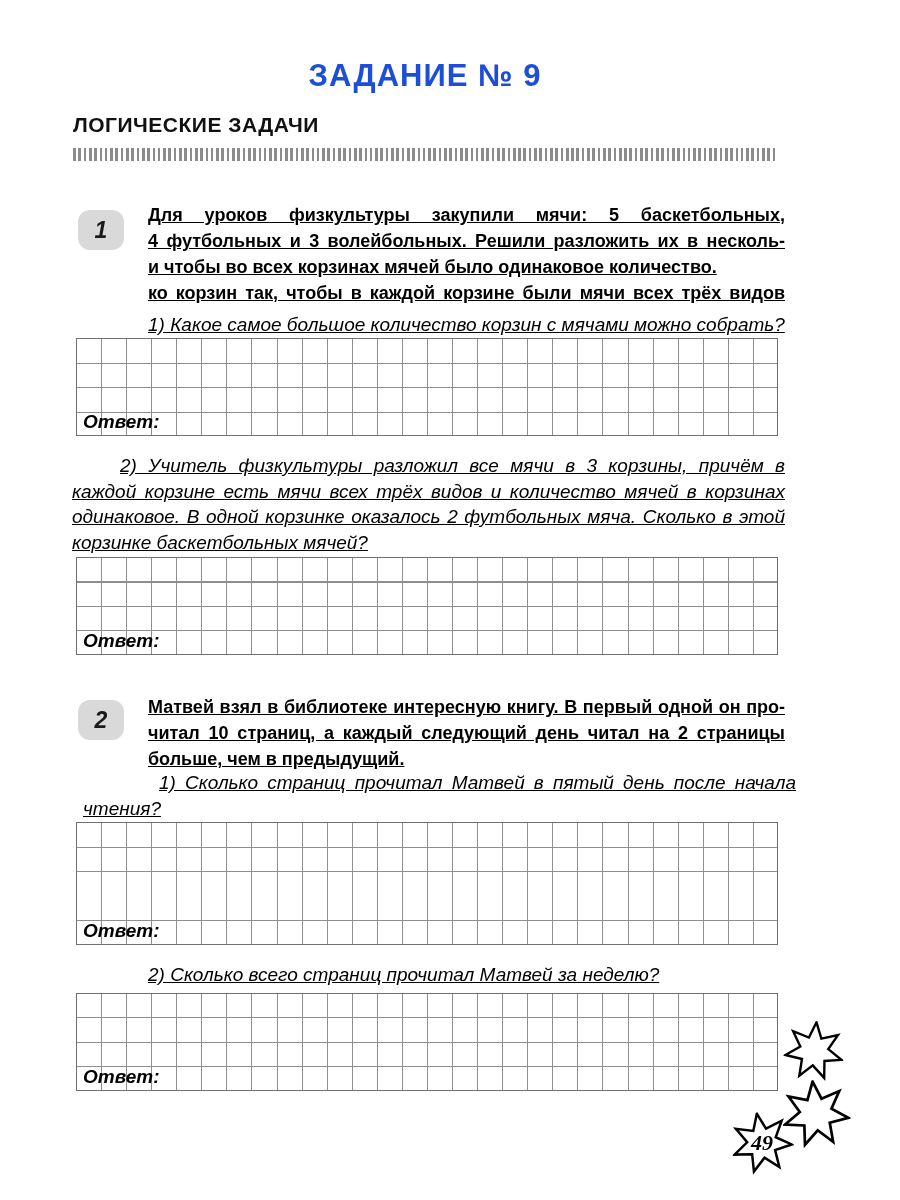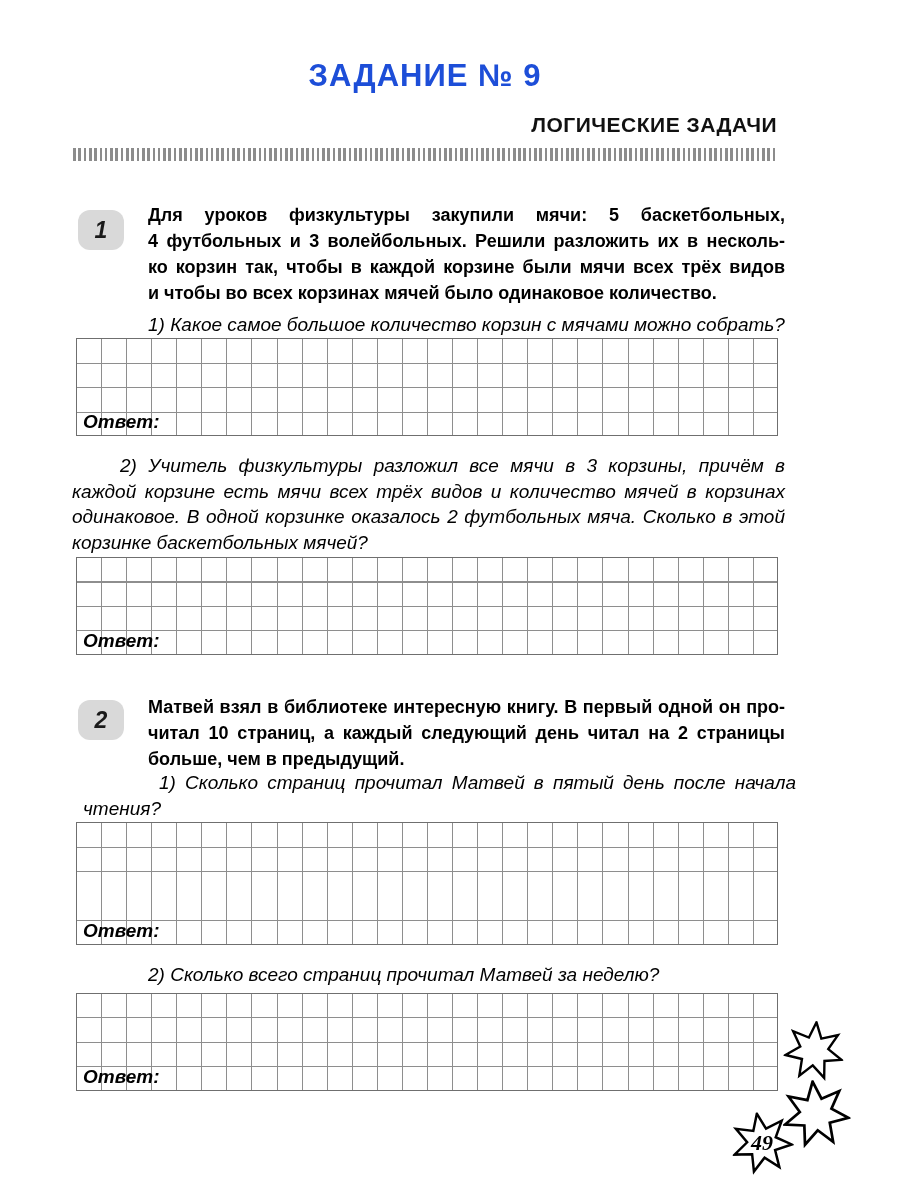--- a/index.html
+++ b/index.html
@@ -5,42 +5,42 @@
   html,body{margin:0;padding:0;background:#fff;}
   .page{
     position:relative;width:900px;height:1200px;background:#ffffff;
     font-family:"Liberation Sans",sans-serif;color:#000;overflow:hidden;
   }
   .title{
     position:absolute;left:73px;top:58px;width:704px;text-align:center;
     font-size:31px;font-weight:bold;color:#1d4ed8;letter-spacing:1px;
   }
   .subtitle{
-    position:absolute;left:73px;top:113px;width:704px;text-align:right;
+    position:absolute;left:73px;top:113px;width:704px;text-align:left;
     font-size:21px;font-weight:bold;color:#111;letter-spacing:.5px;
   }
   .stripes{
     position:absolute;left:73px;top:148px;width:704px;height:13px;
     background:repeating-linear-gradient(to right,#8c8c8c 0 2.6px,transparent 2.6px 5.3px);
   }
   .badge{
     position:absolute;left:78px;width:46px;height:40px;background:#d9d9d9;
     border-radius:12px;display:flex;align-items:center;justify-content:center;
     font-weight:bold;font-style:italic;font-size:23px;color:#1a1a1a;
   }
   .statement{
     position:absolute;left:148px;width:637px;
     font-weight:bold;font-size:18px;line-height:26px;
   }
   .question{
     position:absolute;left:72px;width:713px;
     font-style:italic;font-size:19px;line-height:26px;
   }
   .q-tight{line-height:25.5px;}
-  .line{text-align:justify;text-align-last:justify;white-space:normal;}
+  .line{text-align:justify;text-align-last:justify;white-space:normal;text-decoration:underline;}
   .line.last{text-align:last left;text-align-last:left;}
   .ind76{padding-left:76px;}
   .ind48{padding-left:48px;}
   .grid{
     position:absolute;left:76px;width:702px;
     border:1.3px solid #6f6f6f;box-sizing:border-box;background-color:#fff;
     background-image:
       repeating-linear-gradient(to right,transparent 0 24.07px,#8e8e8e 24.07px 25.07px),
       repeating-linear-gradient(to bottom,transparent 0 23.5px,#8e8e8e 23.5px 24.5px);
   }
@@ -63,22 +63,22 @@
 <div class="page">
 
   <div class="title">ЗАДАНИЕ № 9</div>
   <div class="subtitle">ЛОГИЧЕСКИЕ ЗАДАЧИ</div>
   <div class="stripes"></div>
 
   <div class="badge" style="top:210px;">1</div>
   <div class="statement" style="top:202px;">
     <div class="line">Для уроков физкультуры закупили мячи: 5 баскетбольных,</div>
     <div class="line">4 футбольных и 3 волейбольных. Решили разложить их в несколь-</div>
+    <div class="line last">и чтобы во всех корзинах мячей было одинаковое количество.</div>
     <div class="line">ко корзин так, чтобы в каждой корзине были мячи всех трёх видов</div>
-    <div class="line last">и чтобы во всех корзинах мячей было одинаковое количество.</div>
   </div>
 
   <div class="question" style="top:312px;">
     <div class="line last ind76">1) Какое самое большое количество корзин с мячами можно собрать?</div>
   </div>
 
   <div class="grid" style="top:338px;height:98px;">
     <span class="answer">Ответ:</span>
   </div>
 

